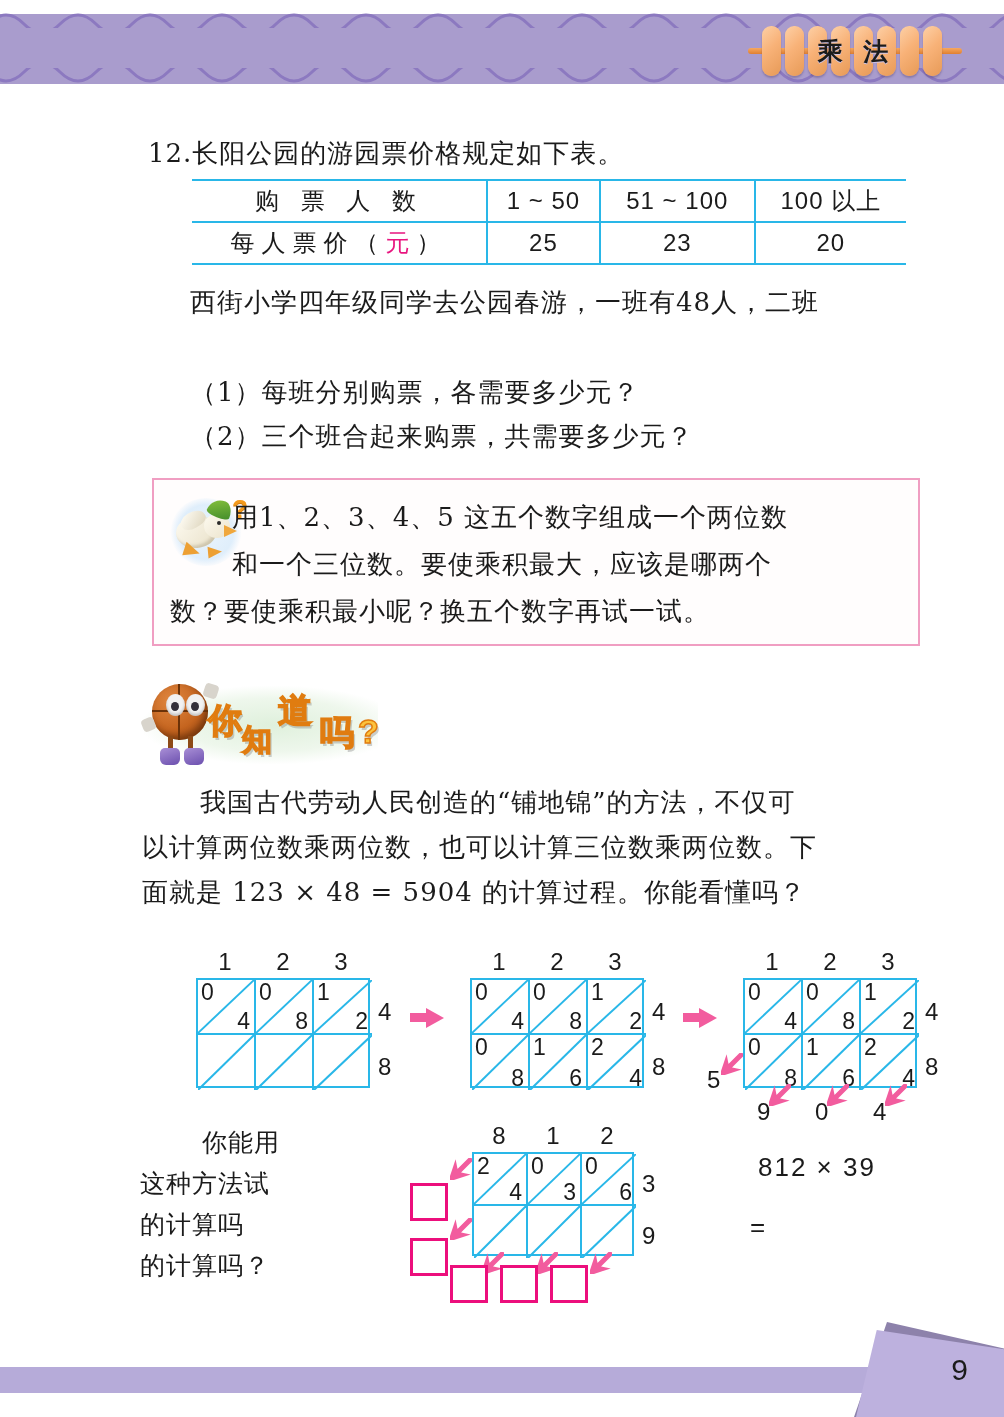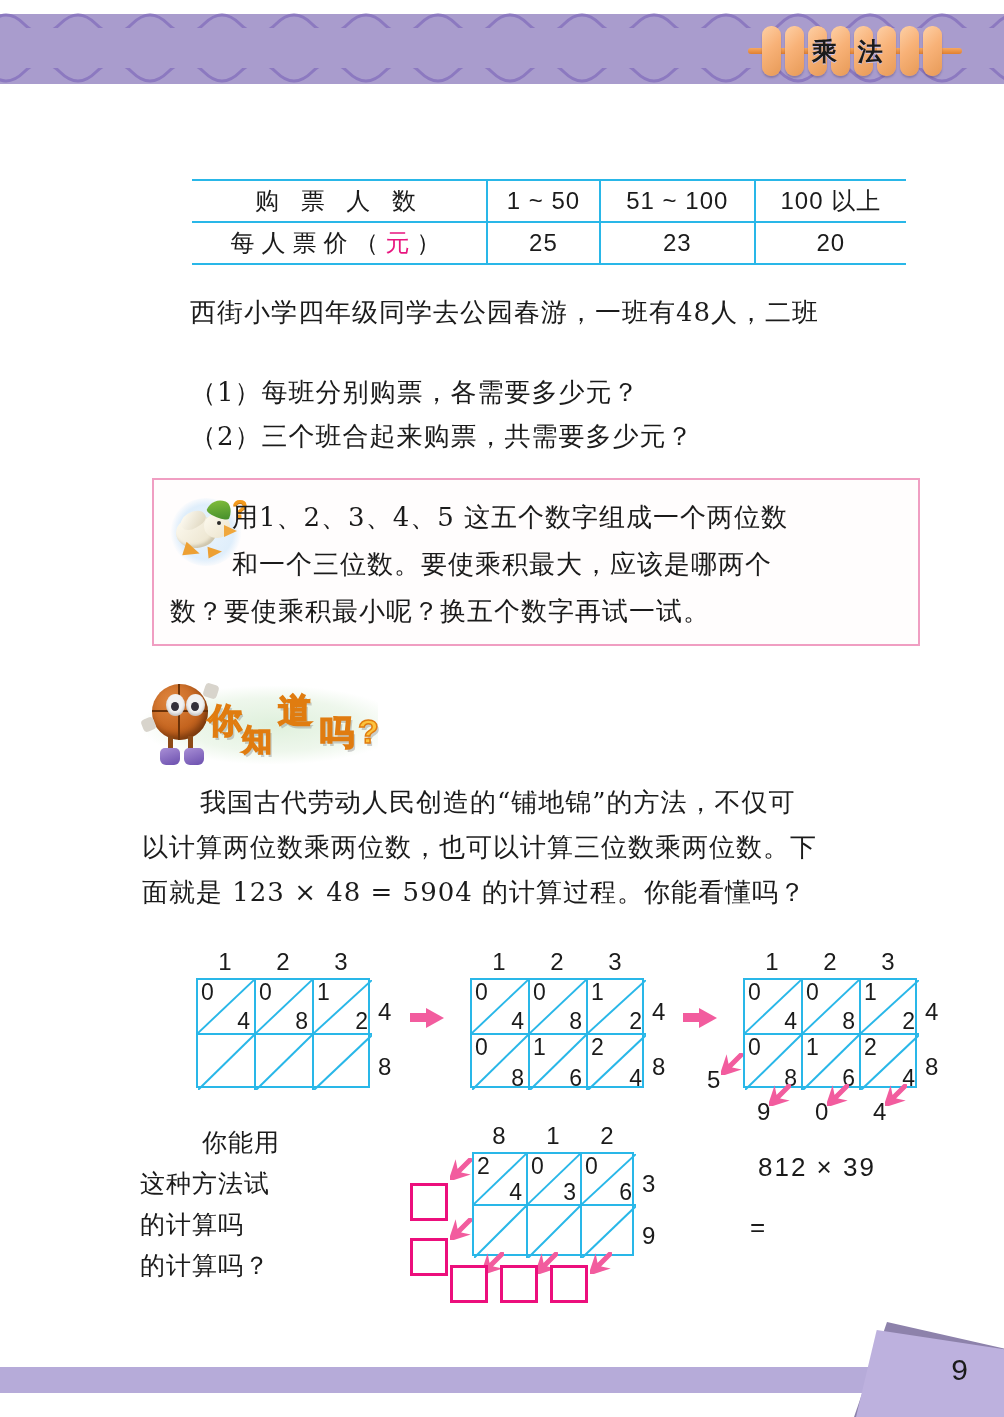--- a/index.html
+++ b/index.html
@@ -31,21 +31,21 @@
   }
   .bead{
     position:absolute;top:4px;width:19px;height:50px;border-radius:9px;
     background:linear-gradient(135deg,#fdd0a6 0%,#f8b278 45%,#e79a57 100%);
     box-shadow:0 2px 2px rgba(80,60,100,.35);
   }
   .abacus-title{
     position:absolute;left:52px;top:12px;width:88px;height:36px;
     color:#17202a;font-size:25px;letter-spacing:6px;
     font-family:"DejaVu Serif", serif;font-weight:700;
-    line-height:36px;z-index:5;
+    text-align:center;line-height:36px;z-index:5;
     text-shadow:0 1px 0 #cfc4e6;
   }
 
   
   .cn{font-family:"DejaVu Serif","Liberation Serif",serif;color:#1b1b1b;}
   .q-head{
     position:absolute;left:148px;top:136px;font-size:26px;letter-spacing:1px;
   }
 
   
@@ -59,21 +59,21 @@
     font-family:"DejaVu Serif","Liberation Serif",serif;
   }
   .price-table tr td:first-child{border-left:none;width:292px;letter-spacing:7px;}
   .price-table tr td:last-child{border-right:none;}
   .price-table .num{font-family:"Liberation Sans",sans-serif;letter-spacing:1px;}
   .yuan{color:#e8157f;}
 
   .para{
     position:absolute;font-size:26px;line-height:45px;letter-spacing:1px;
   }
-  .p-story{left:190px;top:290px;width:730px;}
+  .p-story{left:190px;top:280px;width:730px;}
   .p-q1{left:190px;top:370px;}
   .p-q2{left:190px;top:414px;}
 
   
   .pink-box{
     position:absolute;left:152px;top:478px;width:768px;height:168px;
     border:2px solid #f09ec2;background:#fffdfd;box-sizing:border-box;
   }
   .pink-box .txt{
     position:absolute;left:78px;top:14px;width:672px;
@@ -214,20 +214,23 @@
       <div class="bead" style="left:48px"></div>
       <div class="bead" style="left:71px"></div>
       <div class="bead" style="left:94px"></div>
       <div class="bead" style="left:117px"></div>
       <div class="bead" style="left:140px"></div>
       <div class="bead" style="left:163px"></div>
       <div class="abacus-title cn">乘 法</div>
     </div>
   </div>
 
+  <div class="q-head cn">
+    <span>12.</span><span>长阳公园的游园票价格规定如下表。</span>
+  </div>
 
   <table class="price-table">
     <tbody>
         <tr>
       <td class="cn">购 票 人 数</td>
       <td class="num">1 ~ 50</td>
       <td class="num">51 ~ 100</td>
       <td class="num cn">100 以上</td>
     </tr>
     <tr>

